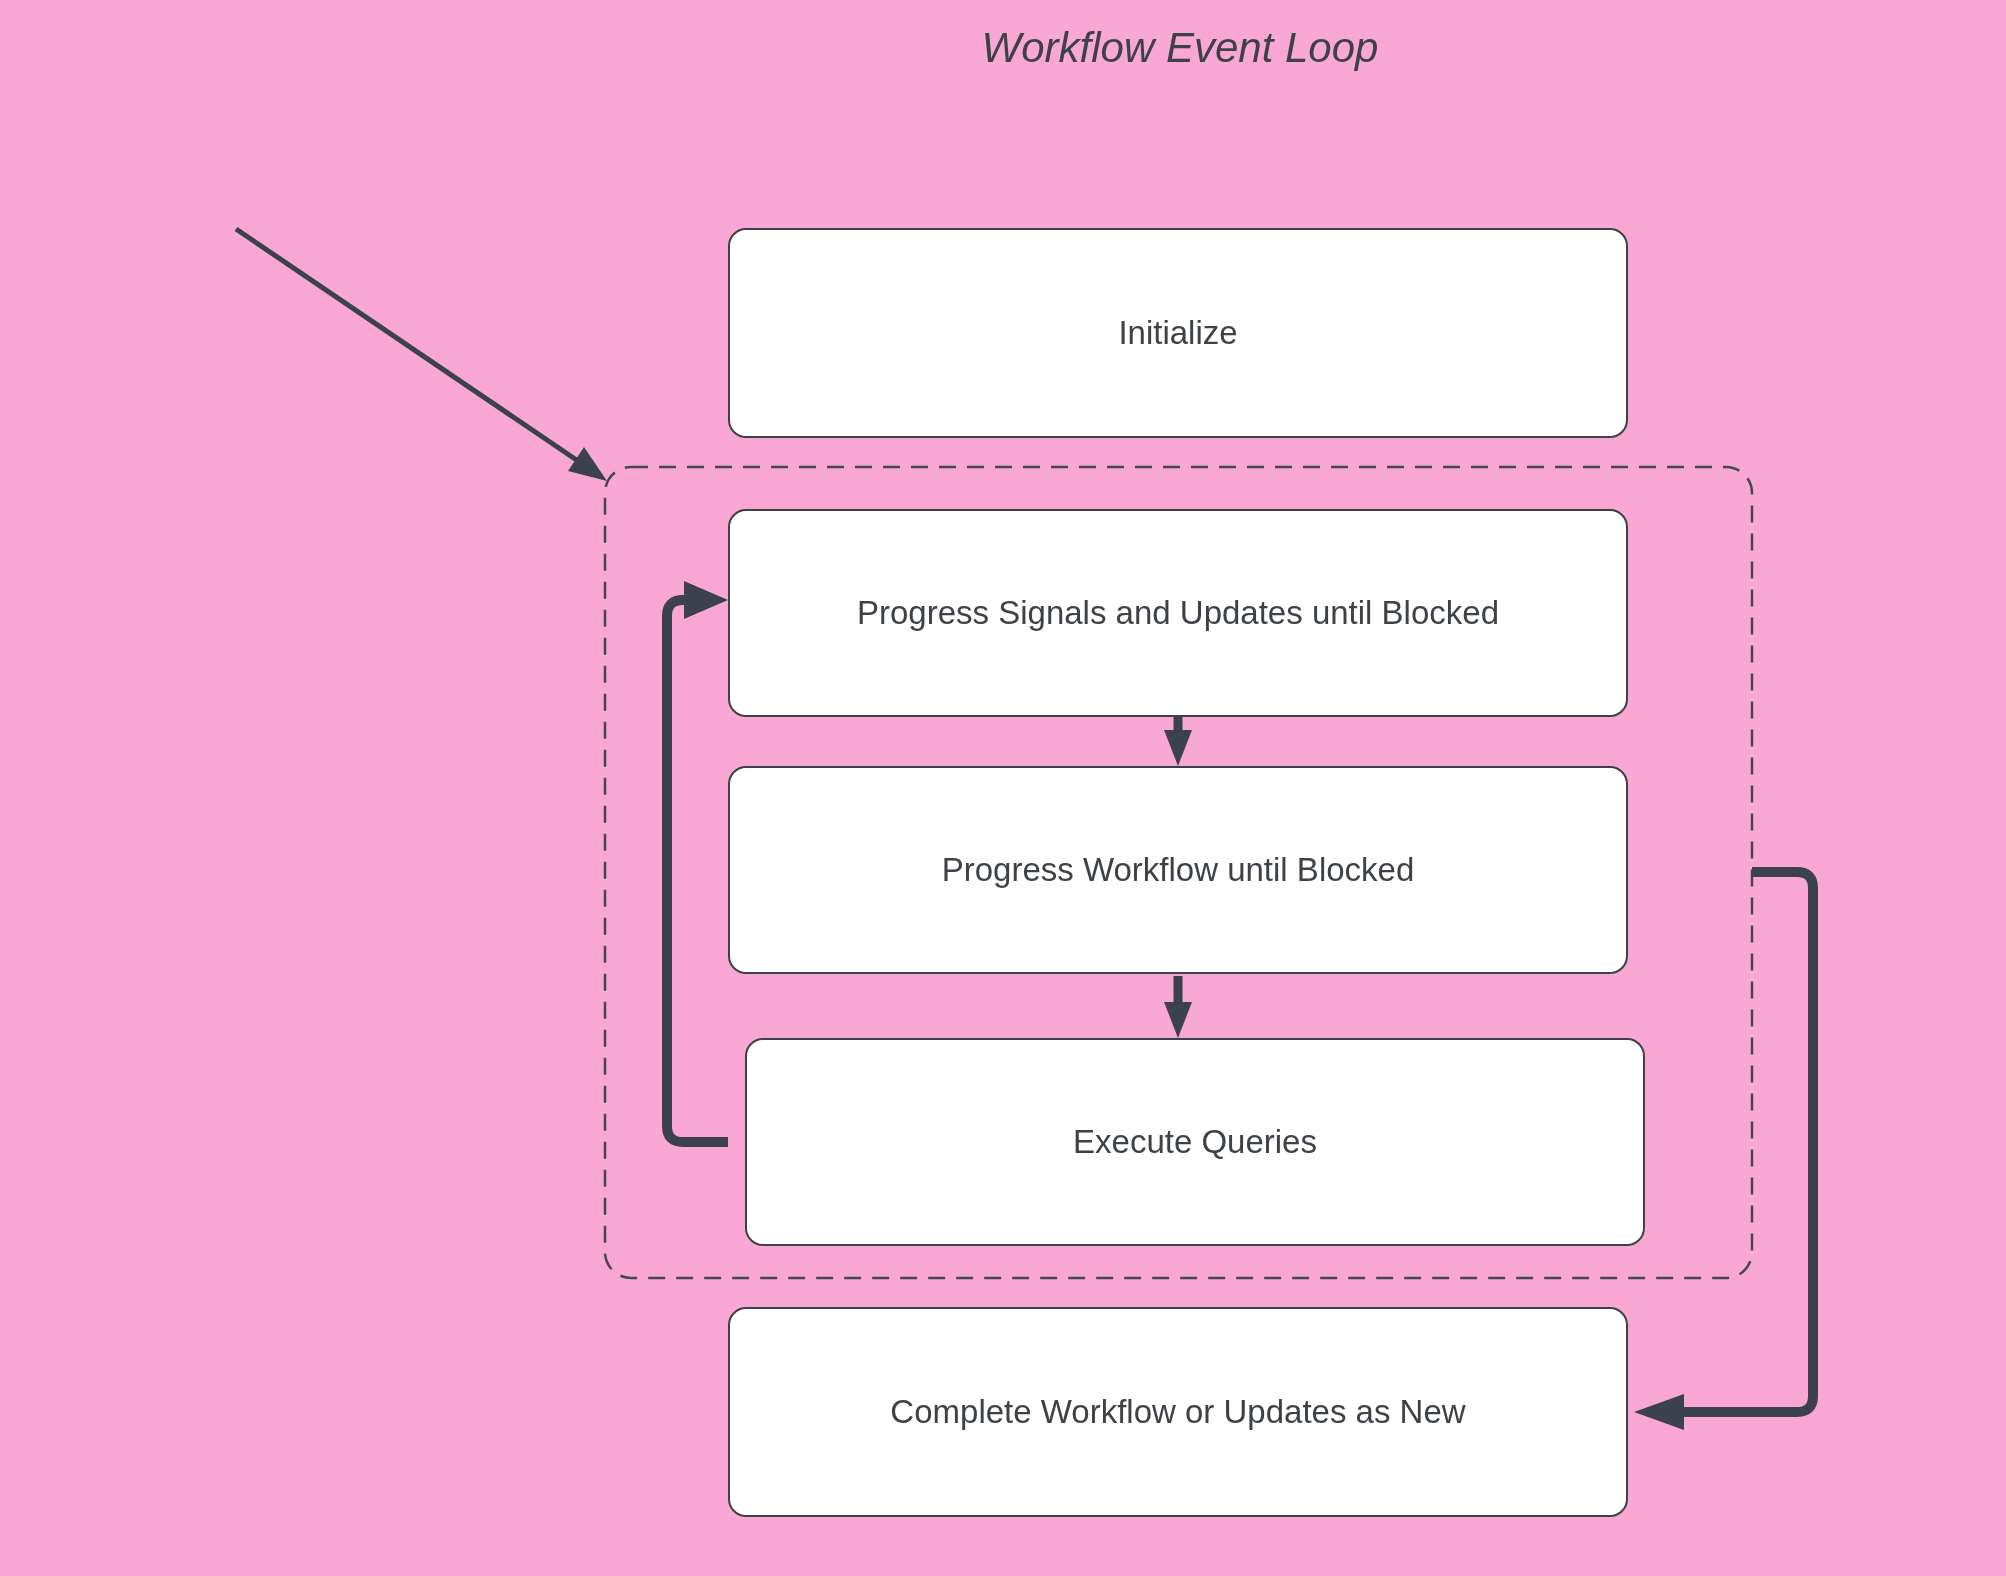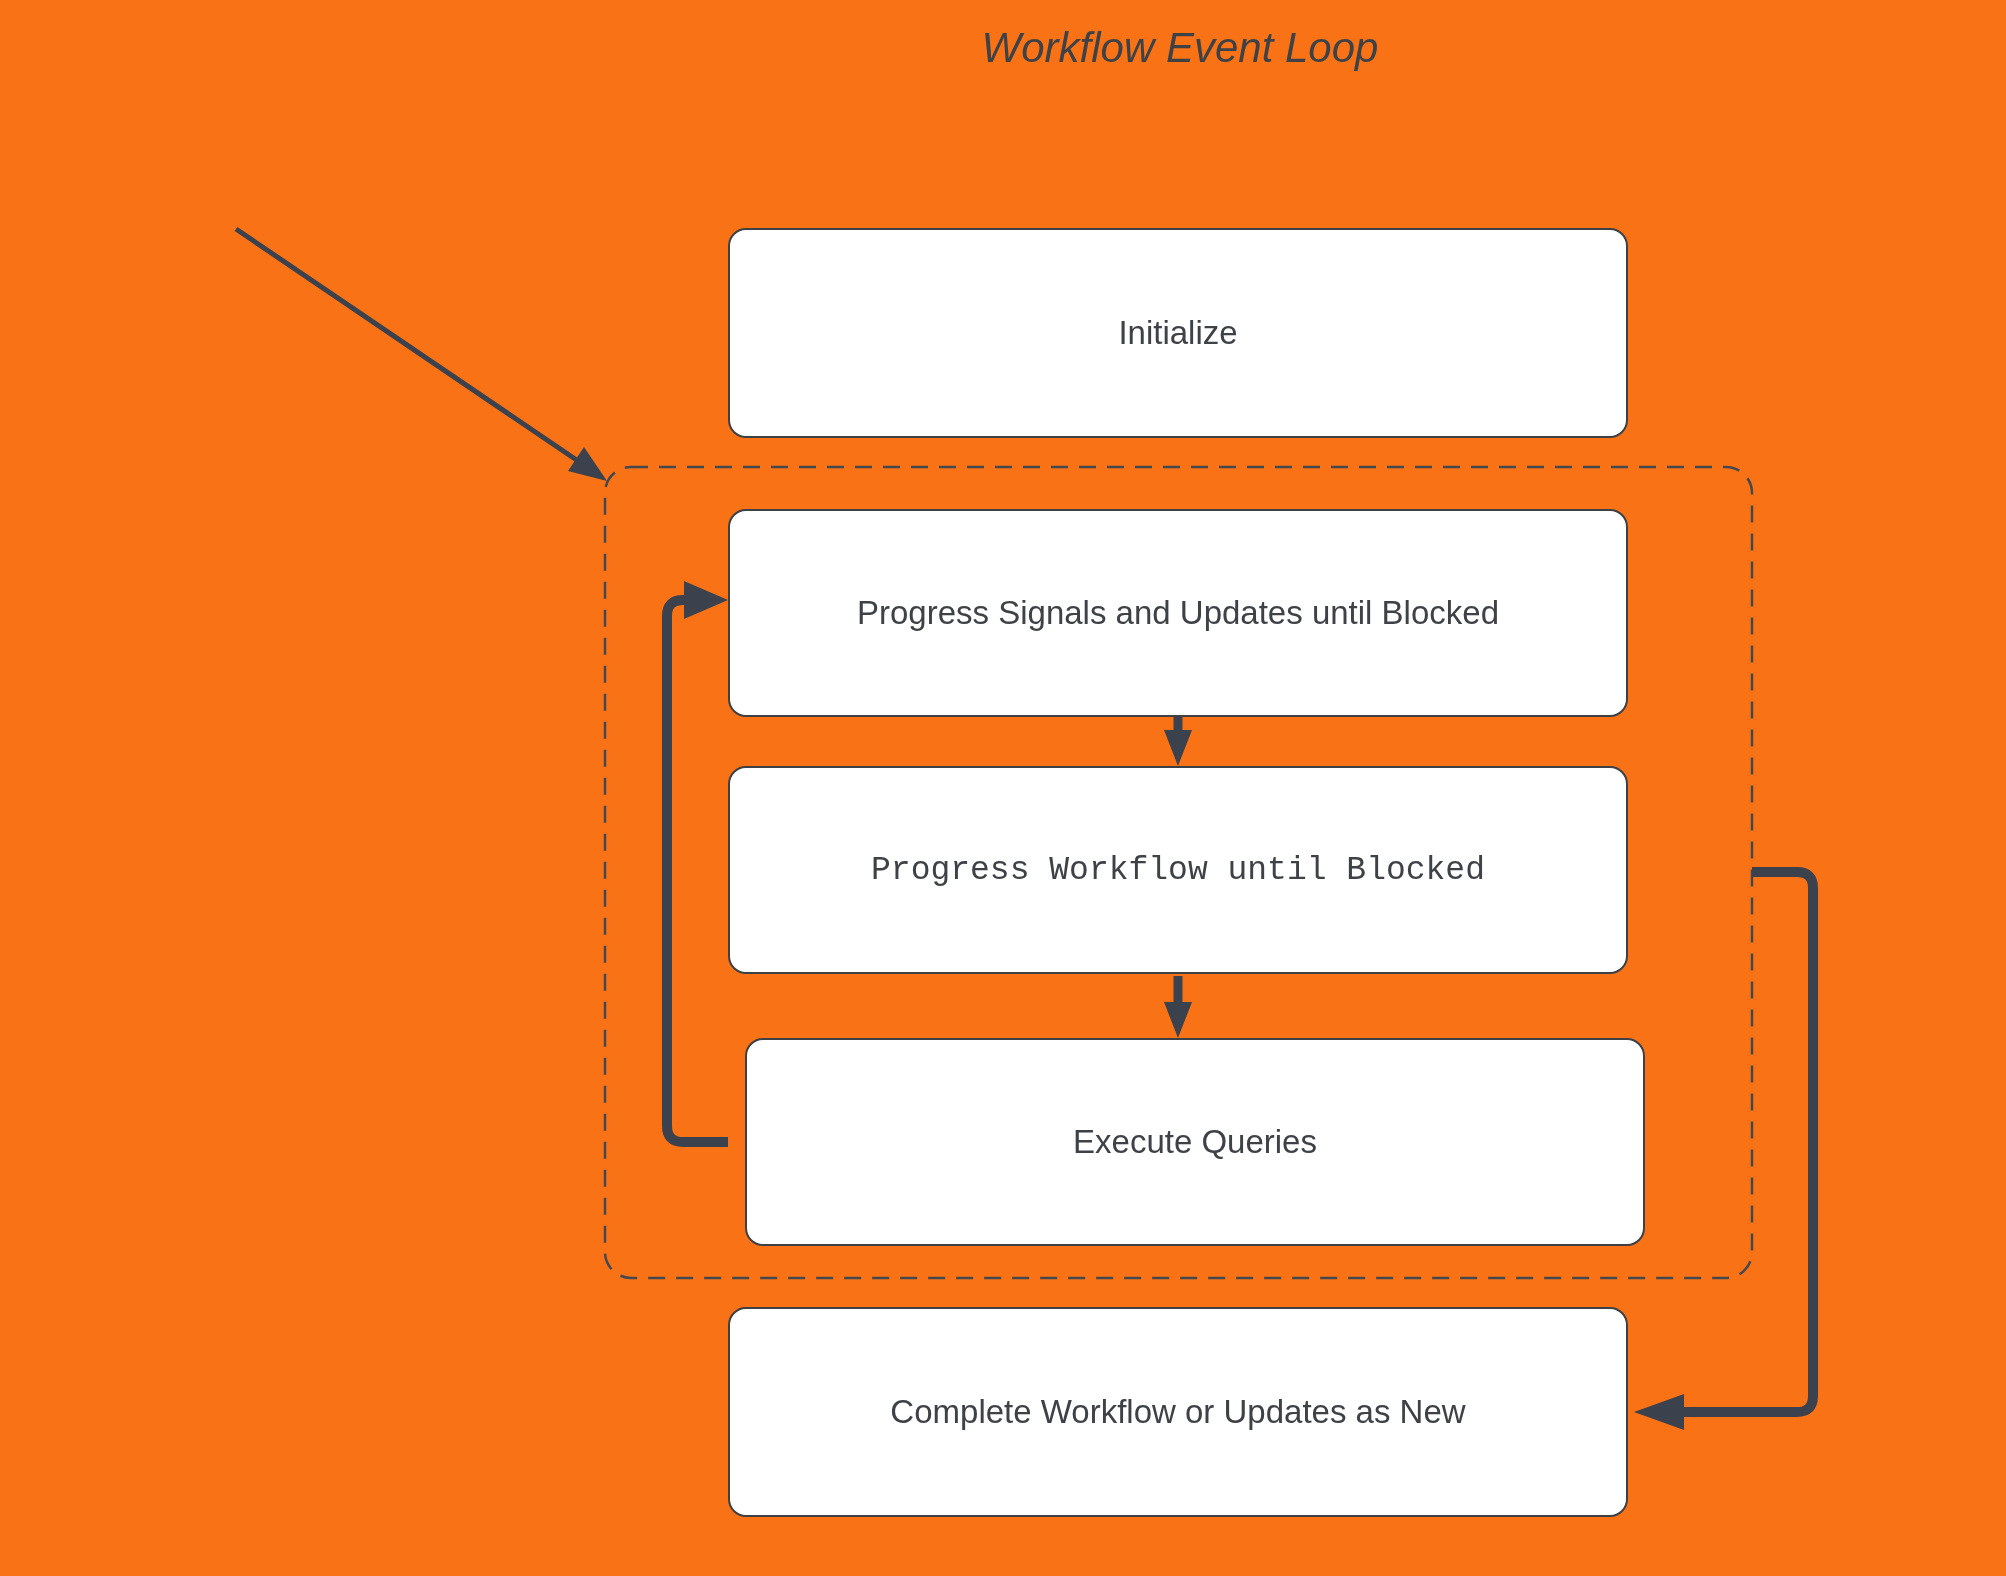--- a/index.html
+++ b/index.html
@@ -4,21 +4,21 @@
 <style>
   html, body {
     margin: 0;
     padding: 0;
     background: #ffffff;
   }
   .canvas {
     position: relative;
     width: 2006px;
     height: 1576px;
-    background: #f97316;
+    background: #f9a8d4;
     font-family: "Liberation Sans", "DejaVu Sans", sans-serif;
     overflow: hidden;
   }
   .connectors {
     position: absolute;
     left: 0;
     top: 0;
     z-index: 0;
   }
   .diagram-title {
@@ -56,21 +56,21 @@
     align-items: center;
     justify-content: center;
     text-align: center;
     font-size: 33px;
     color: #3e4247;
     z-index: 1;
     padding: 0 30px;
   }
   .node-initialize        { top: 228px; height: 210px; }
   .node-progress-signals  { top: 496px; margin-top: 13px; }
-  .node-progress-workflow { top: 766px; font-family: Liberation Mono, monospace; }
+  .node-progress-workflow { top: 766px; }
   .node-execute-queries   { top: 1038px; margin-left: 17px; }
   .node-complete          { top: 1307px; height: 210px; }
 </style>
 </head>
 <body>
 
 <div class="canvas">
 
   <svg class="connectors" width="2006" height="1576" viewBox="0 0 2006 1576">
 

